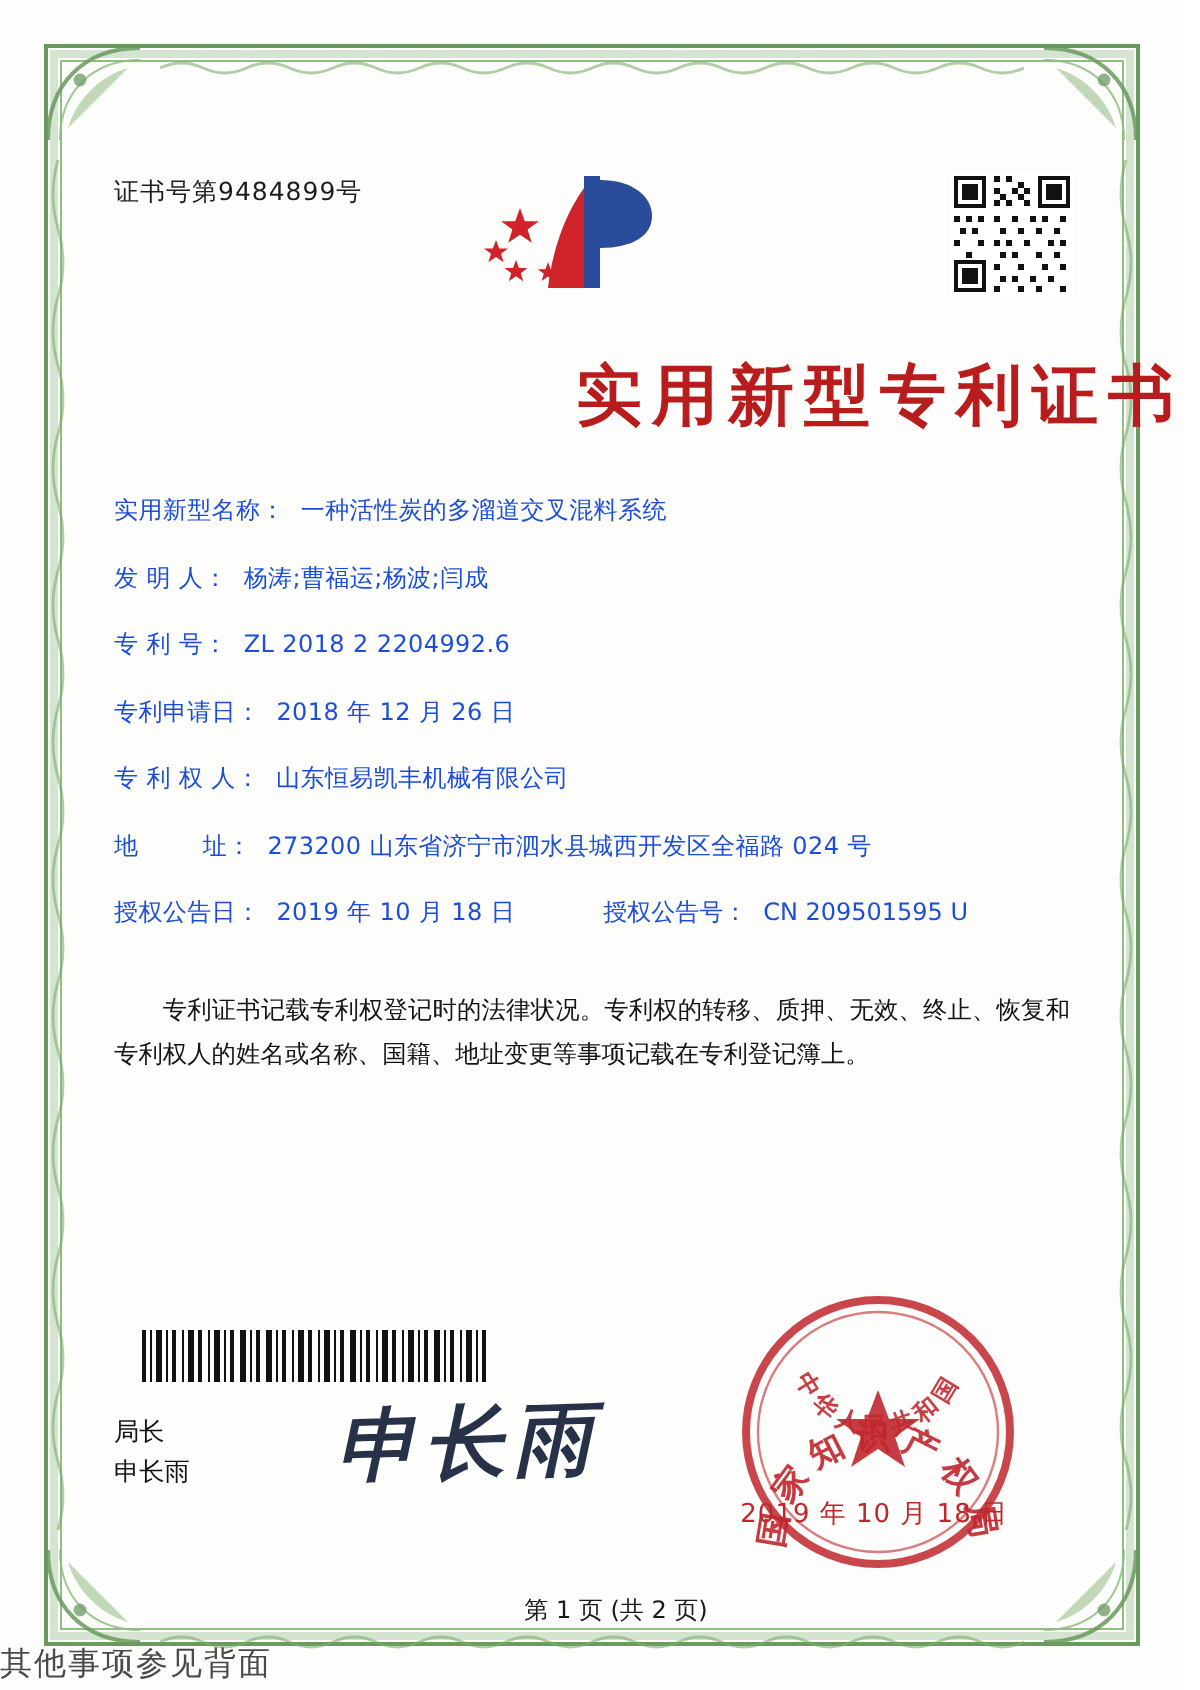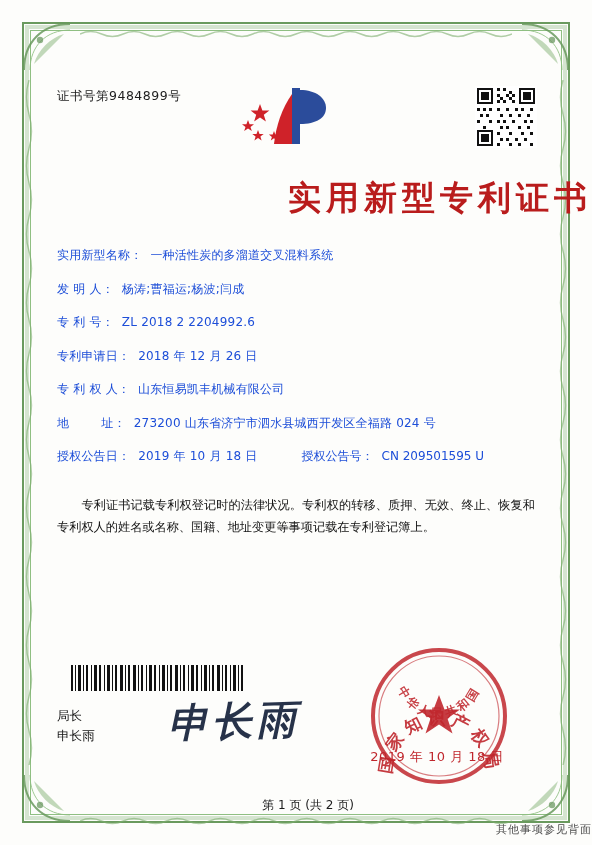--- a/index.html
+++ b/index.html
@@ -227,22 +227,22 @@
     text-align: center;
     font-size: 12px;
     color: #1a1a1a;
     padding-left: 24px;
   }
   .back-note {
     position: absolute;
     left: 0;
     right: 0;
     top: 822px;
-    text-align: right;
-    font-size: 11px;
+    text-align: left;
+    font-size: 16px;
     color: #4a4a4a;
     letter-spacing: 1px;
   }
 </style>
 </head>
 <body>
 
 <div class="page">
 
   <div class="frame-band"></div>

